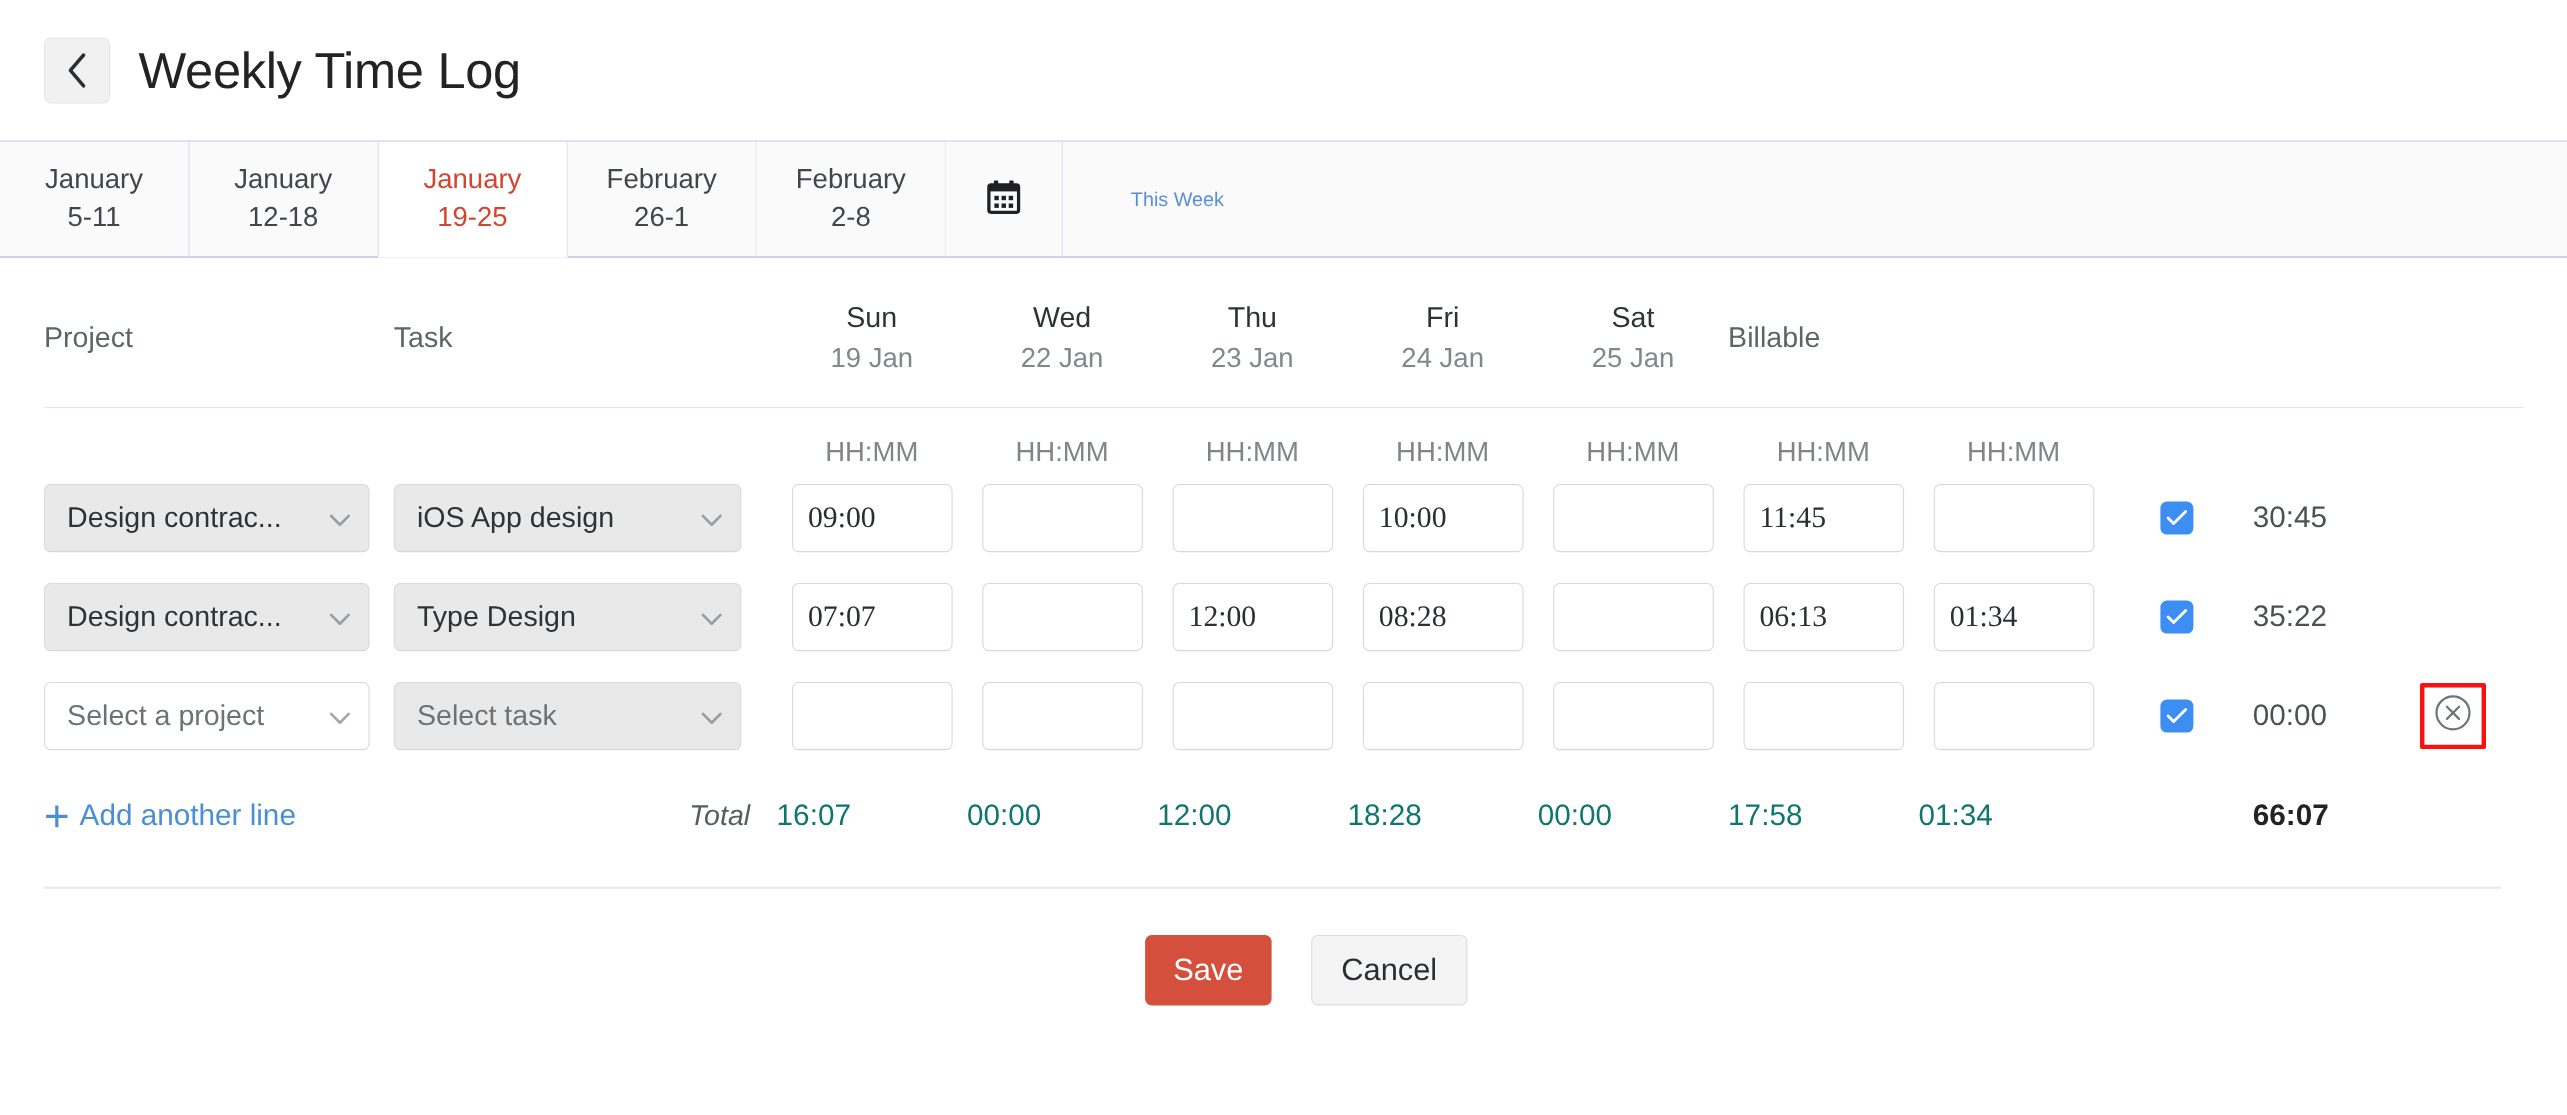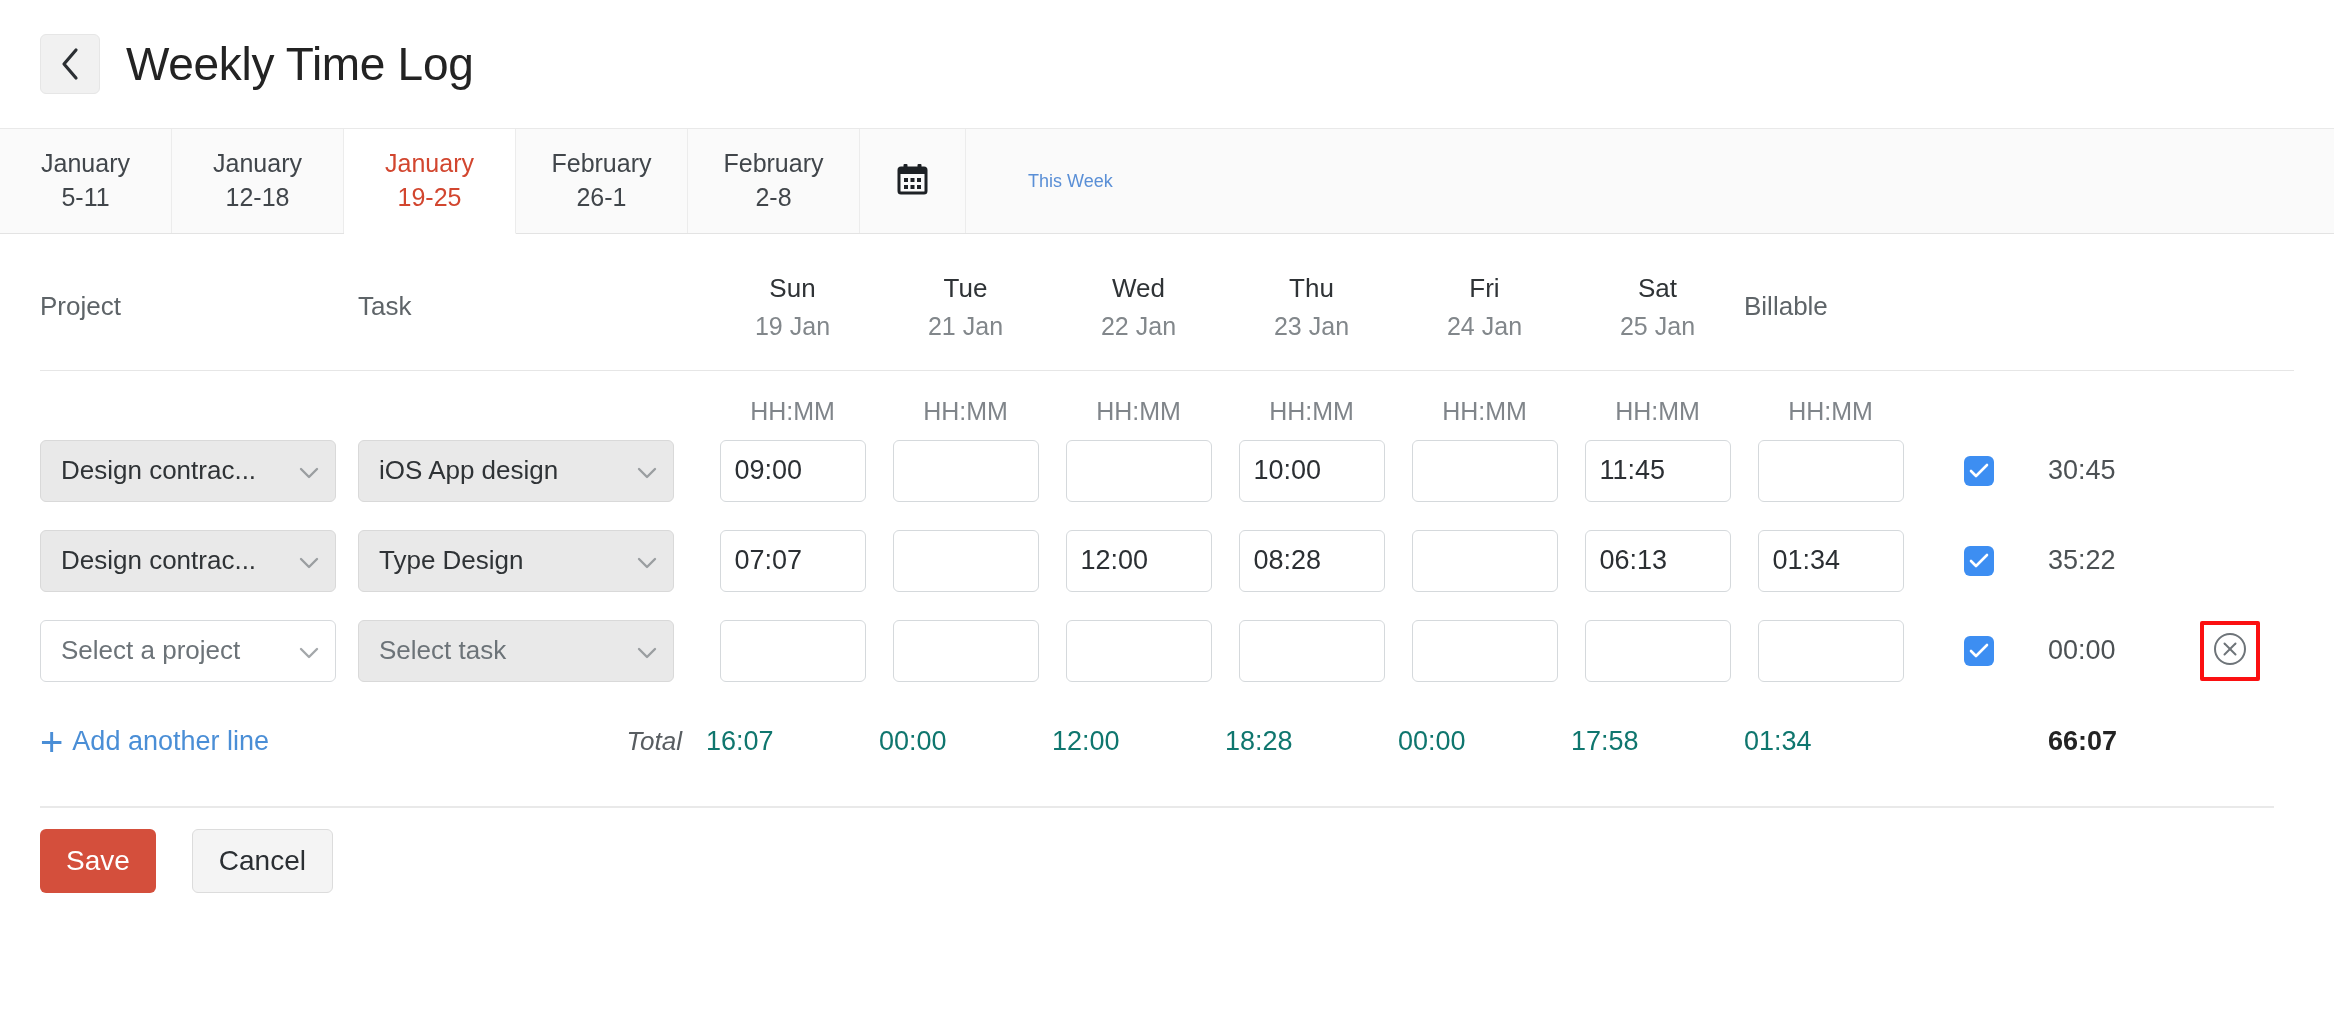--- a/index.html
+++ b/index.html
@@ -179,21 +179,21 @@
     opacity: .55;
   }
 
   .time-cell { display: flex; justify-content: center; }
   .time-input {
     width: 146px;
     height: 62px;
     border: 1px solid #d5d9dc;
     border-radius: 6px;
     background: #ffffff;
-    font-family: Liberation Sans, sans-serif;
+    font-family: Liberation Serif, serif;
     font-size: 27px;
     color: #2b2f33;
     padding: 0 14px;
     outline: none;
   }
 
   .billable-cell { display: flex; justify-content: center; }
   .cbx {
     width: 30px;
     height: 30px;
@@ -264,24 +264,25 @@
 
   .bottom-rule {
     height: 2px;
     background: #e9e9e9;
     margin-top: 18px;
     margin-right: 20px;
   }
 
   
   .footer {
-    padding: 21px 0 0 40px;
+    padding: 42px 0 0 40px;
     display: flex;
     align-items: center;
     gap: 36px;
+    justify-content: center;
   }
   .btn-save {
     background: #d44f3c;
     color: #ffffff;
     border: none;
     border-radius: 6px;
     font-family: "Liberation Sans", sans-serif;
     font-size: 28px;
     padding: 0 26px;
     height: 64px;
@@ -365,24 +366,20 @@
     </div>
     <div class="col-head">
       <span class="ch-label">Task</span>
     </div>
 
     <div class="col-head ch-day">
       <span class="d-name">Sun</span>
       <span class="d-date">19 Jan</span>
     </div>
     <div class="col-head ch-day">
-      <span class="d-name">Tue</span>
-      <span class="d-date">21 Jan</span>
-    </div>
-    <div class="col-head ch-day">
       <span class="d-name">Wed</span>
       <span class="d-date">22 Jan</span>
     </div>
     <div class="col-head ch-day">
       <span class="d-name">Thu</span>
       <span class="d-date">23 Jan</span>
     </div>
     <div class="col-head ch-day">
       <span class="d-name">Fri</span>
       <span class="d-date">24 Jan</span>

